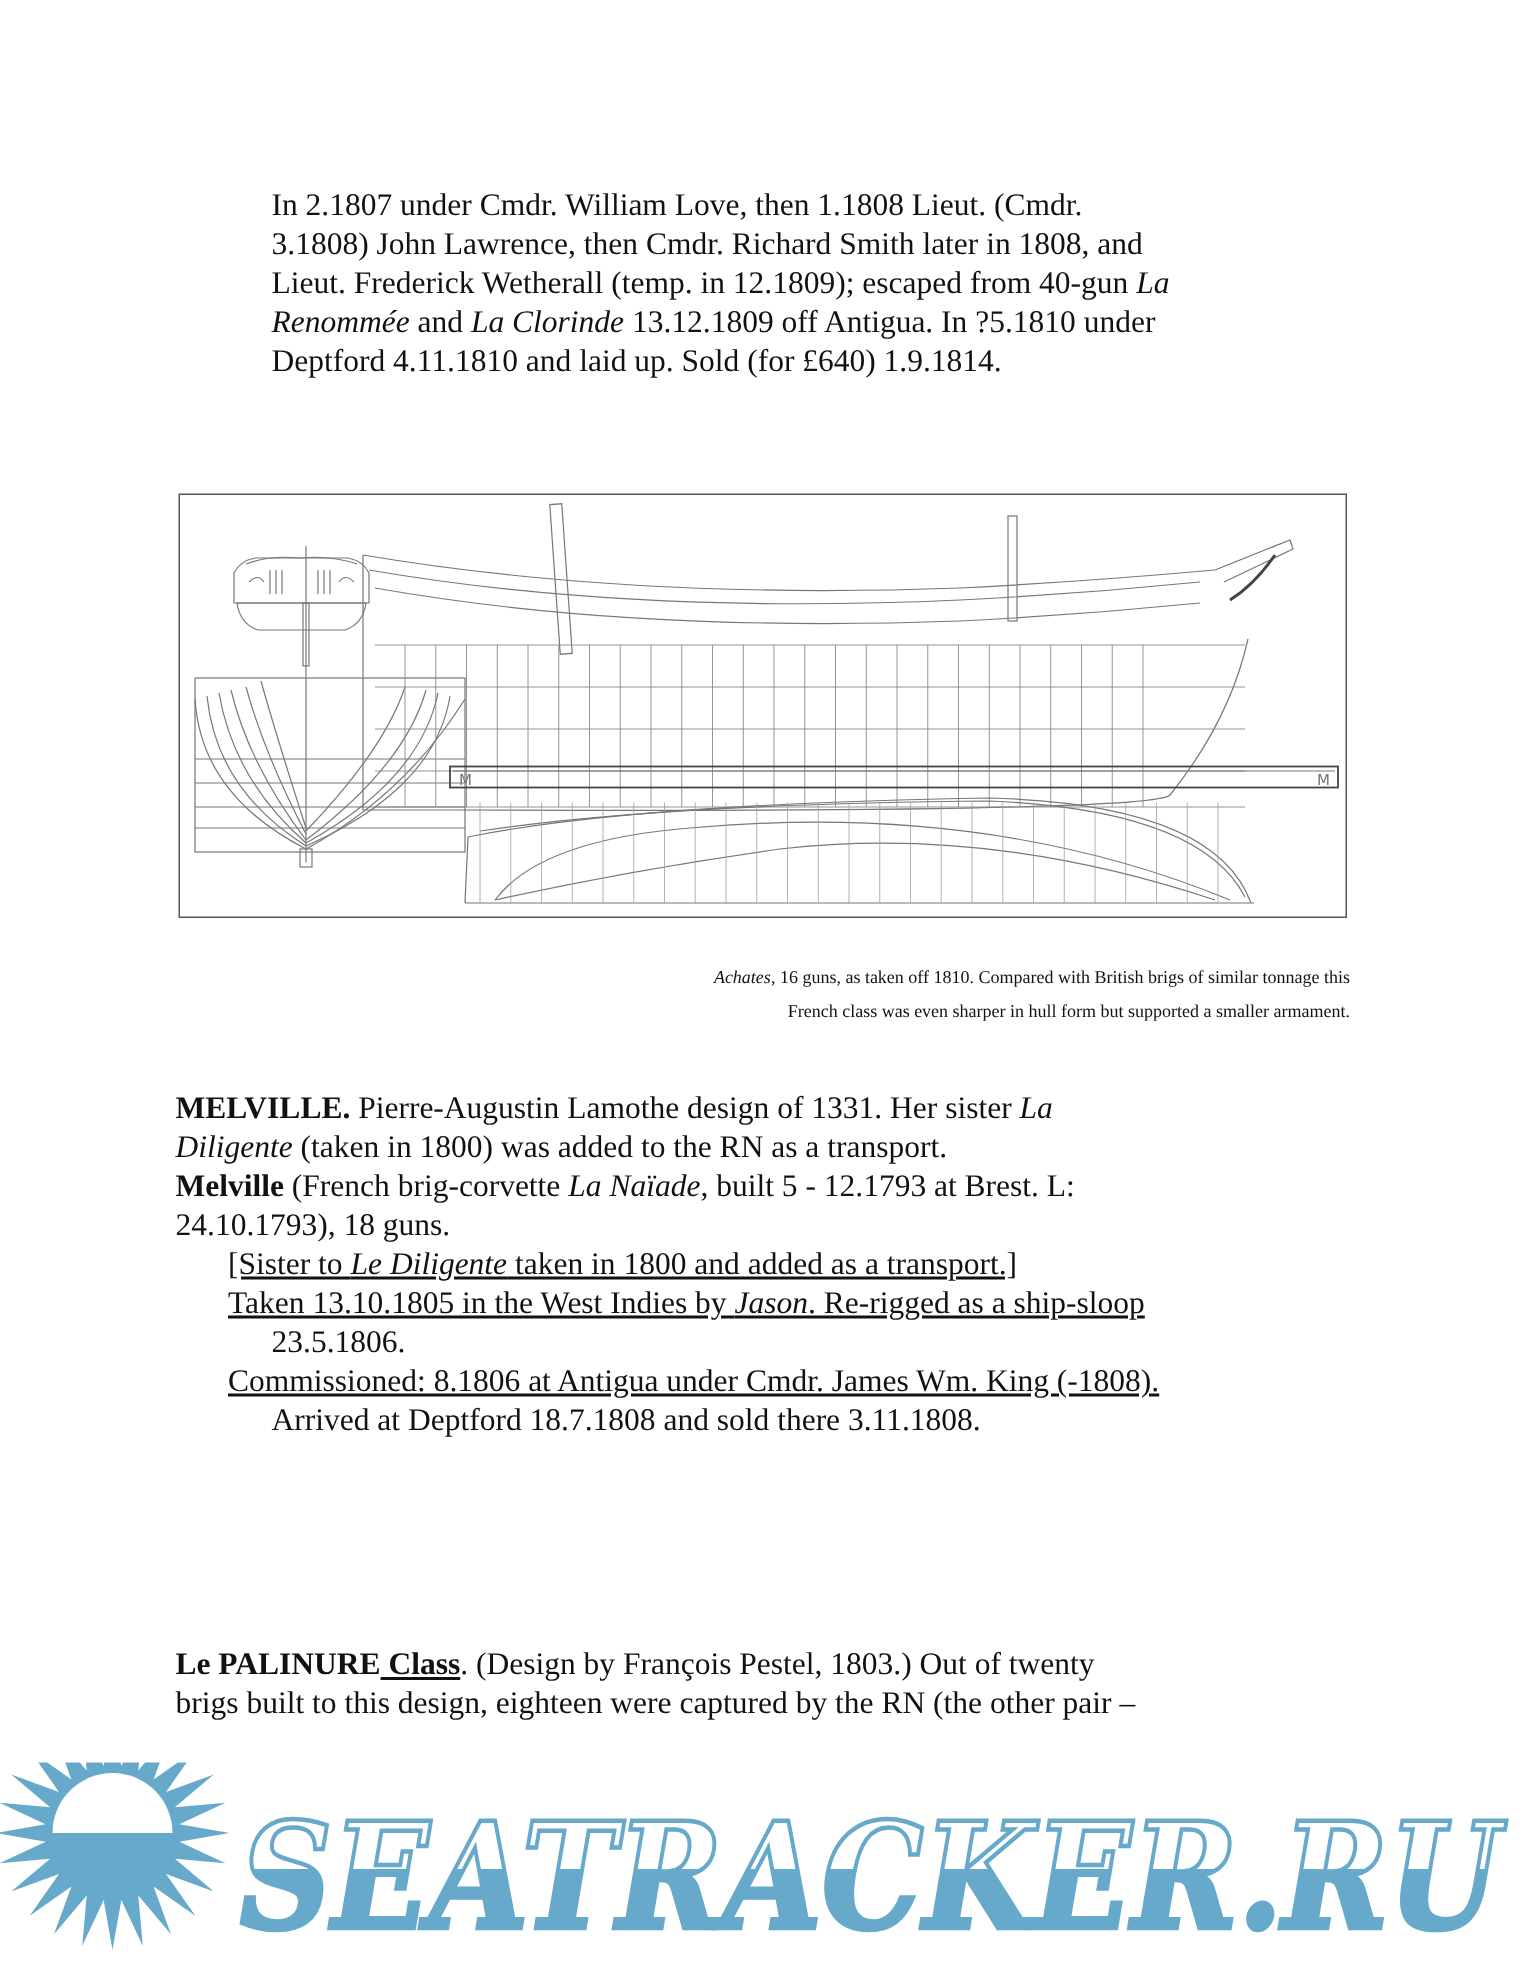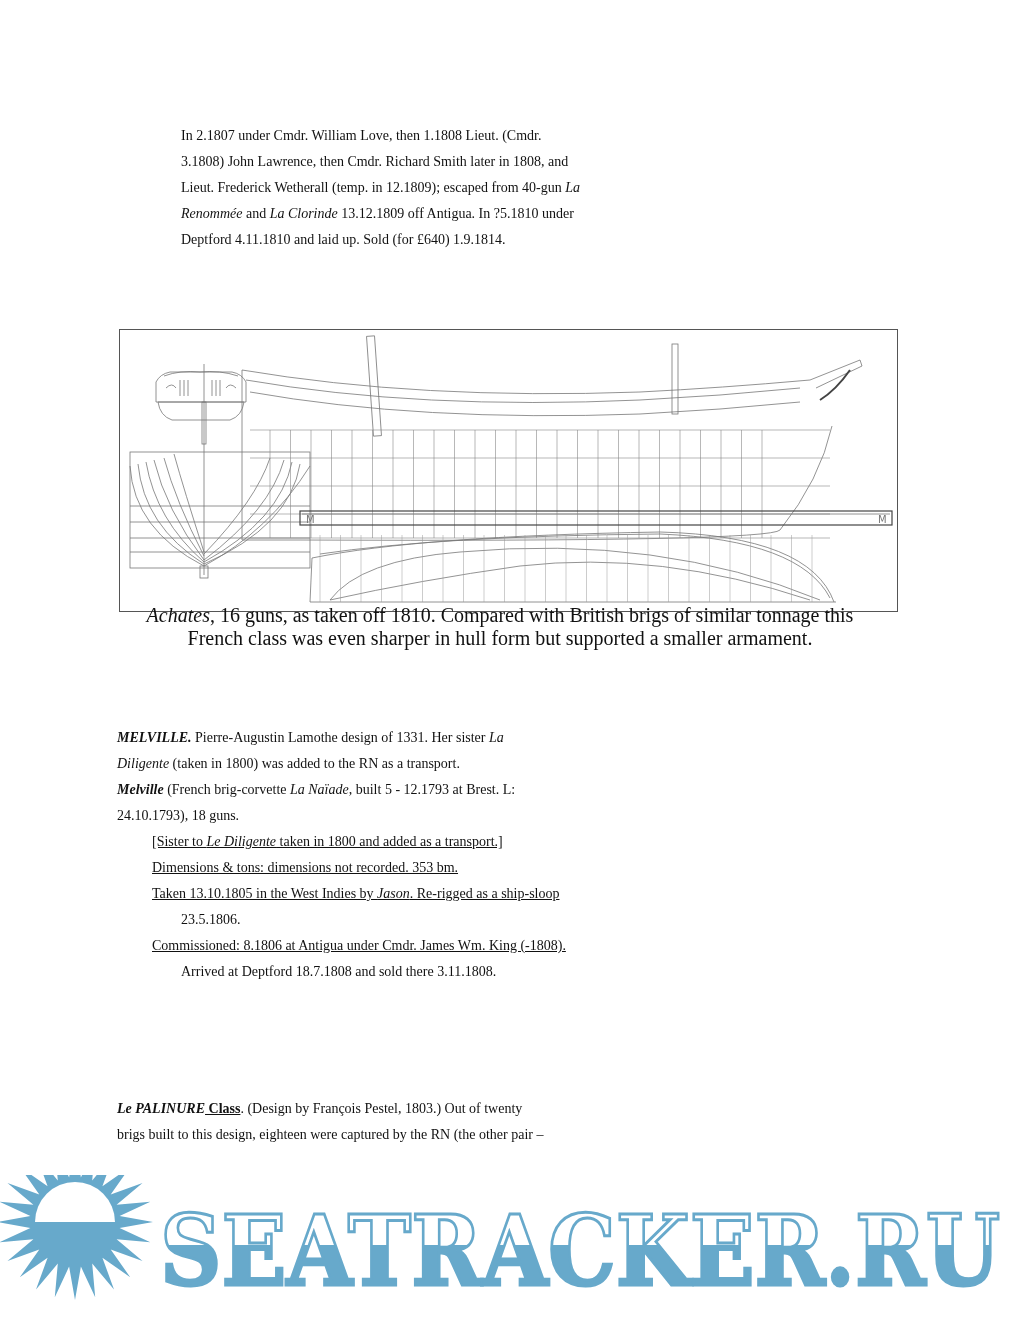--- a/index.html
+++ b/index.html
@@ -1,33 +1,33 @@
 <!DOCTYPE html>
 <html><head>
 <meta charset="utf-8">
 <style>
   html, body { margin: 0; padding: 0; background: #ffffff; }
   body { width: 1020px; height: 1320px; position: relative; overflow: hidden;
          font-family: "Liberation Serif", "DejaVu Serif", serif; color: #111; }
-  .para { position: absolute; font-size: 14px; line-height: 26px; margin: 0; }
+  .para { position: absolute; font-size: 21px; line-height: 26px; margin: 0; }
   #p-intro { left: 181px; top: 123px; width: 730px; }
   #figure { position: absolute; left: 119px; top: 329px; width: 779px; height: 283px;
             border: 1.5px solid #555; box-sizing: border-box; background: #fff; }
   #figure svg { position: absolute; left: 0; top: 0; }
-  #caption { position: absolute; left: 100px; top: 604px; width: 800px; text-align: center;
-             font-size: 20px; line-height: 23px; }
+  #caption { position: absolute; left: 100px; top: 640px; width: 800px; text-align: right;
+             font-size: 12px; line-height: 23px; }
   #melville { left: 117px; top: 725px; width: 800px; }
   .line { display: block; white-space: nowrap; }
   .ind { padding-left: 35px; text-decoration: underline; }
   .hang { padding-left: 64px; }
   #palinure { left: 117px; top: 1096px; width: 800px; }
-  #watermark { position: absolute; left: 0; top: 1175px; width: 1020px; height: 145px; }
+  #watermark { position: absolute; left: 0; top: 1175px; width: 1020px; height: 145px; font-style: italic; }
   .it { font-style: italic; }
   .b { font-weight: bold; text-decoration: underline; }
-  .bi { font-weight: bold; font-style: italic; }
+  .bi { font-weight: bold; }
 </style>
 </head>
 <body>
 
 <div id="p-intro" class="para">
     <span class="line"><span>In 2.1807 under Cmdr. William Love, then 1.1808 Lieut. (Cmdr.</span></span>
     <span class="line"><span>3.1808) John Lawrence, then Cmdr. Richard Smith later in 1808, and</span></span>
     <span class="line"><span>Lieut. Frederick Wetherall (temp. in 12.1809); escaped from 40-gun </span><span class="it">La</span></span>
     <span class="line"><span class="it">Renommée</span><span> and </span><span class="it">La Clorinde</span><span> 13.12.1809 off Antigua. In ?5.1810 under</span></span>
     <span class="line"><span>Deptford 4.11.1810 and laid up. Sold (for £640) 1.9.1814.</span></span>
@@ -163,21 +163,20 @@
     <span class="line"><span class="it">Achates</span><span>, 16 guns, as taken off 1810. Compared with British brigs of similar tonnage this</span></span>
     <span class="line"><span>French class was even sharper in hull form but supported a smaller armament.</span></span>
   </div>
 
 <div id="melville" class="para">
     <span class="line"><span class="bi">MELVILLE.</span><span> Pierre-Augustin Lamothe design of 1331. Her sister </span><span class="it">La</span></span>
     <span class="line"><span class="it">Diligente</span><span> (taken in 1800) was added to the RN as a transport.</span></span>
     <span class="line"><span class="bi">Melville</span><span> (French brig-corvette </span><span class="it">La Naïade</span><span>, built 5 - 12.1793 at Brest. L:</span></span>
     <span class="line"><span>24.10.1793), 18 guns.</span></span>
     <span class="line ind"><span>[Sister to </span><span class="it">Le Diligente</span><span> taken in 1800 and added as a transport.]</span></span>
-    <span class="line ind"><span>Dimensions &amp; tons: dimensions not recorded. 353 bm.</span></span>
     <span class="line ind"><span>Taken 13.10.1805 in the West Indies by </span><span class="it">Jason</span><span>. Re-rigged as a ship-sloop</span></span>
     <span class="line hang"><span>23.5.1806.</span></span>
     <span class="line ind"><span>Commissioned: 8.1806 at Antigua under Cmdr. James Wm. King (-1808).</span></span>
     <span class="line hang"><span>Arrived at Deptford 18.7.1808 and sold there 3.11.1808.</span></span>
   </div>
 
 <div id="palinure" class="para">
     <span class="line"><span class="bi">Le PALINURE</span><span class="b"> Class</span><span>. (Design by François Pestel, 1803.) Out of twenty</span></span>
     <span class="line"><span>brigs built to this design, eighteen were captured by the RN (the other pair –</span></span>
   </div>

